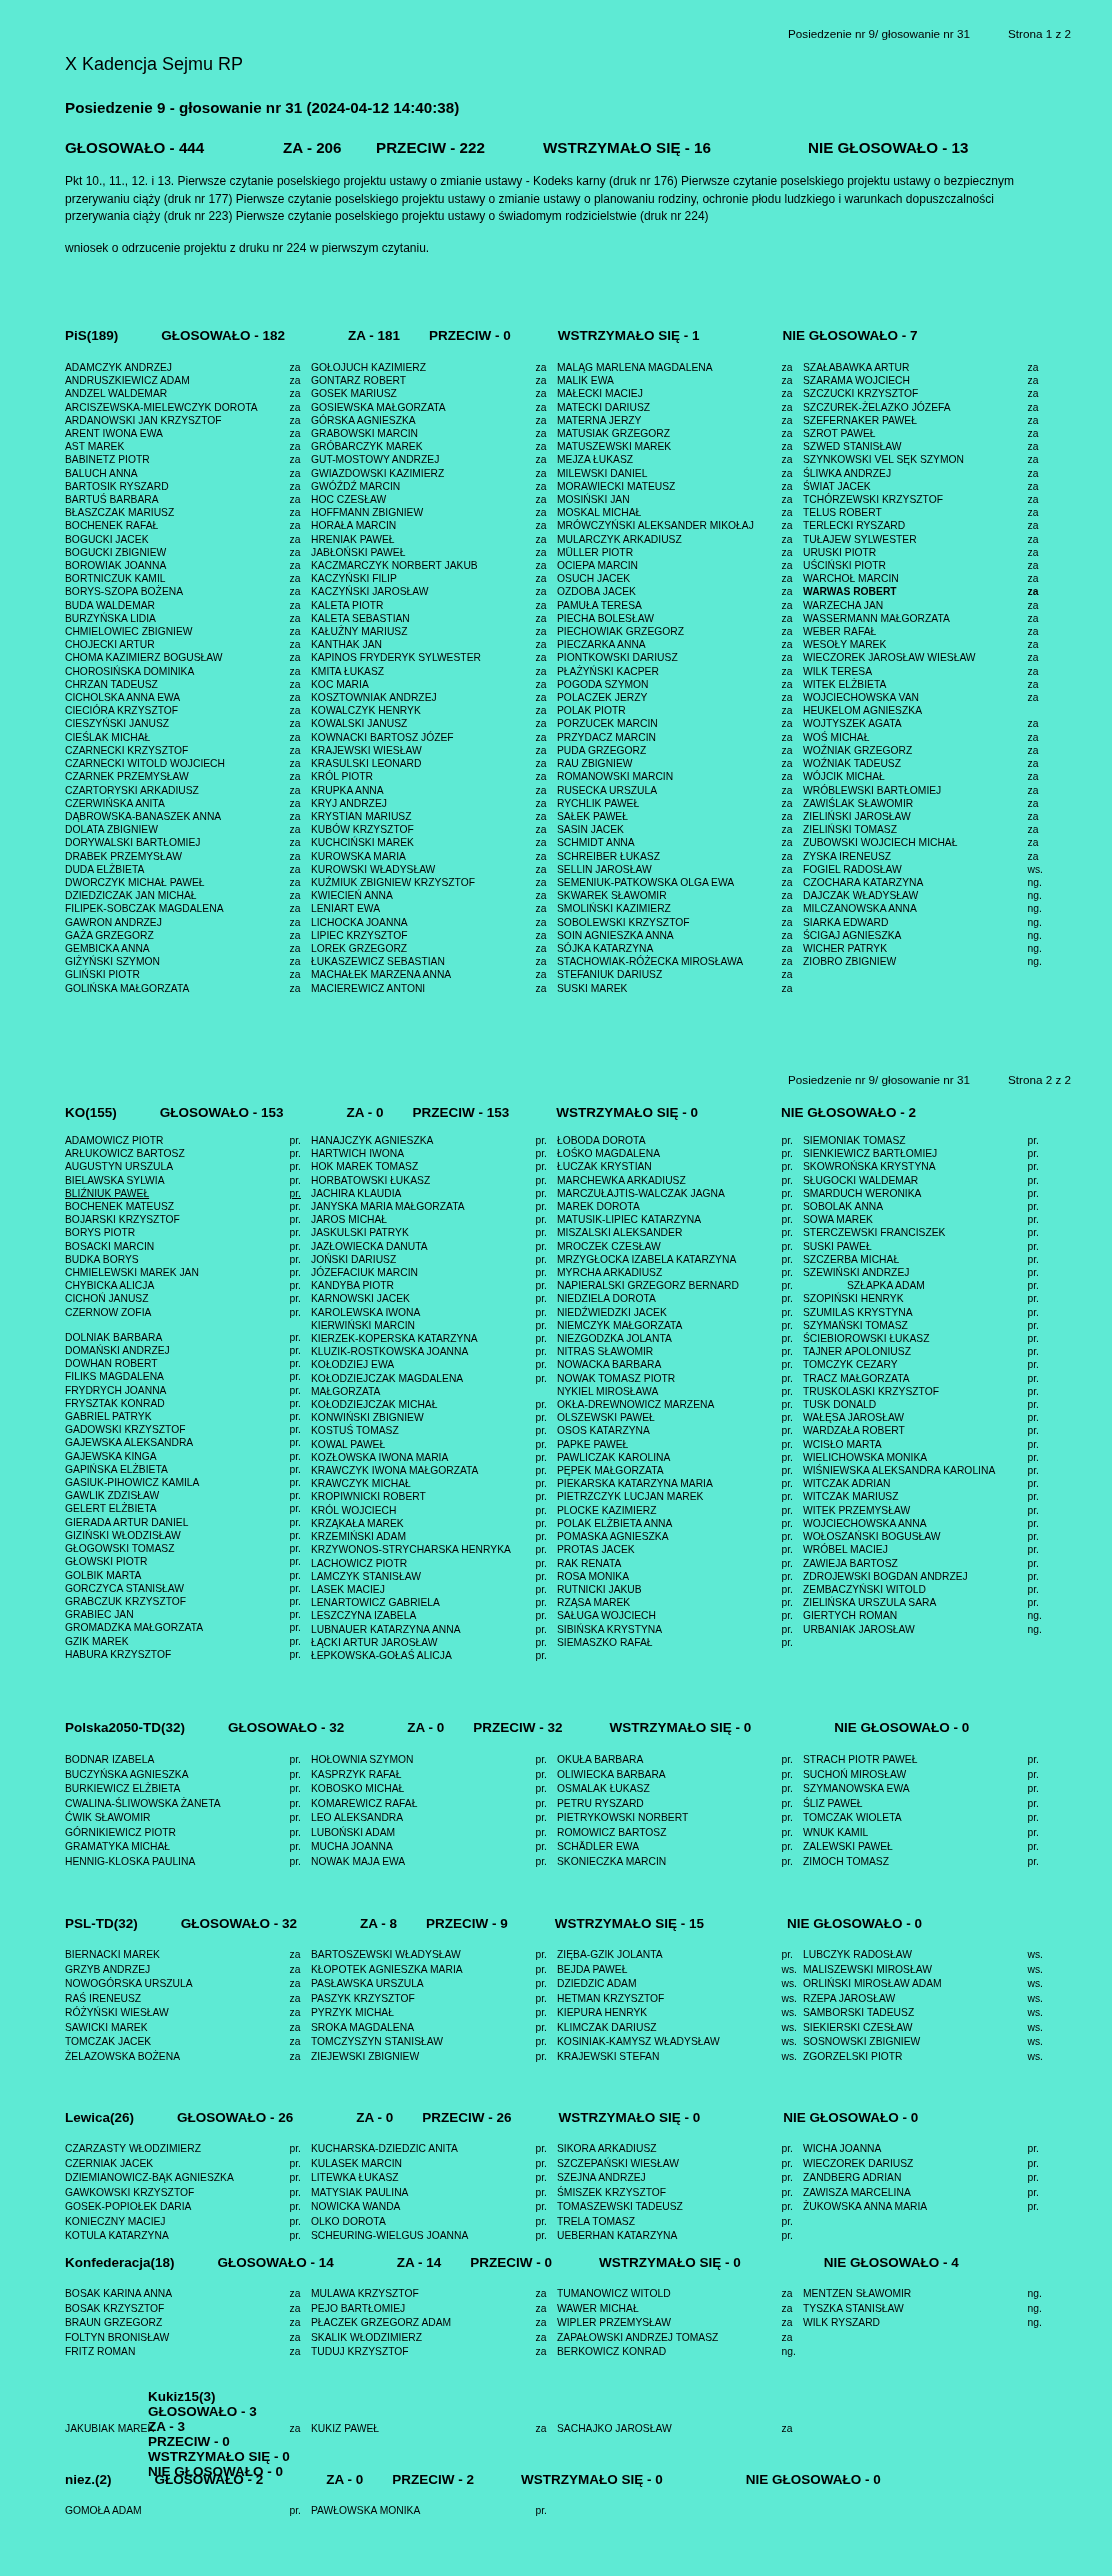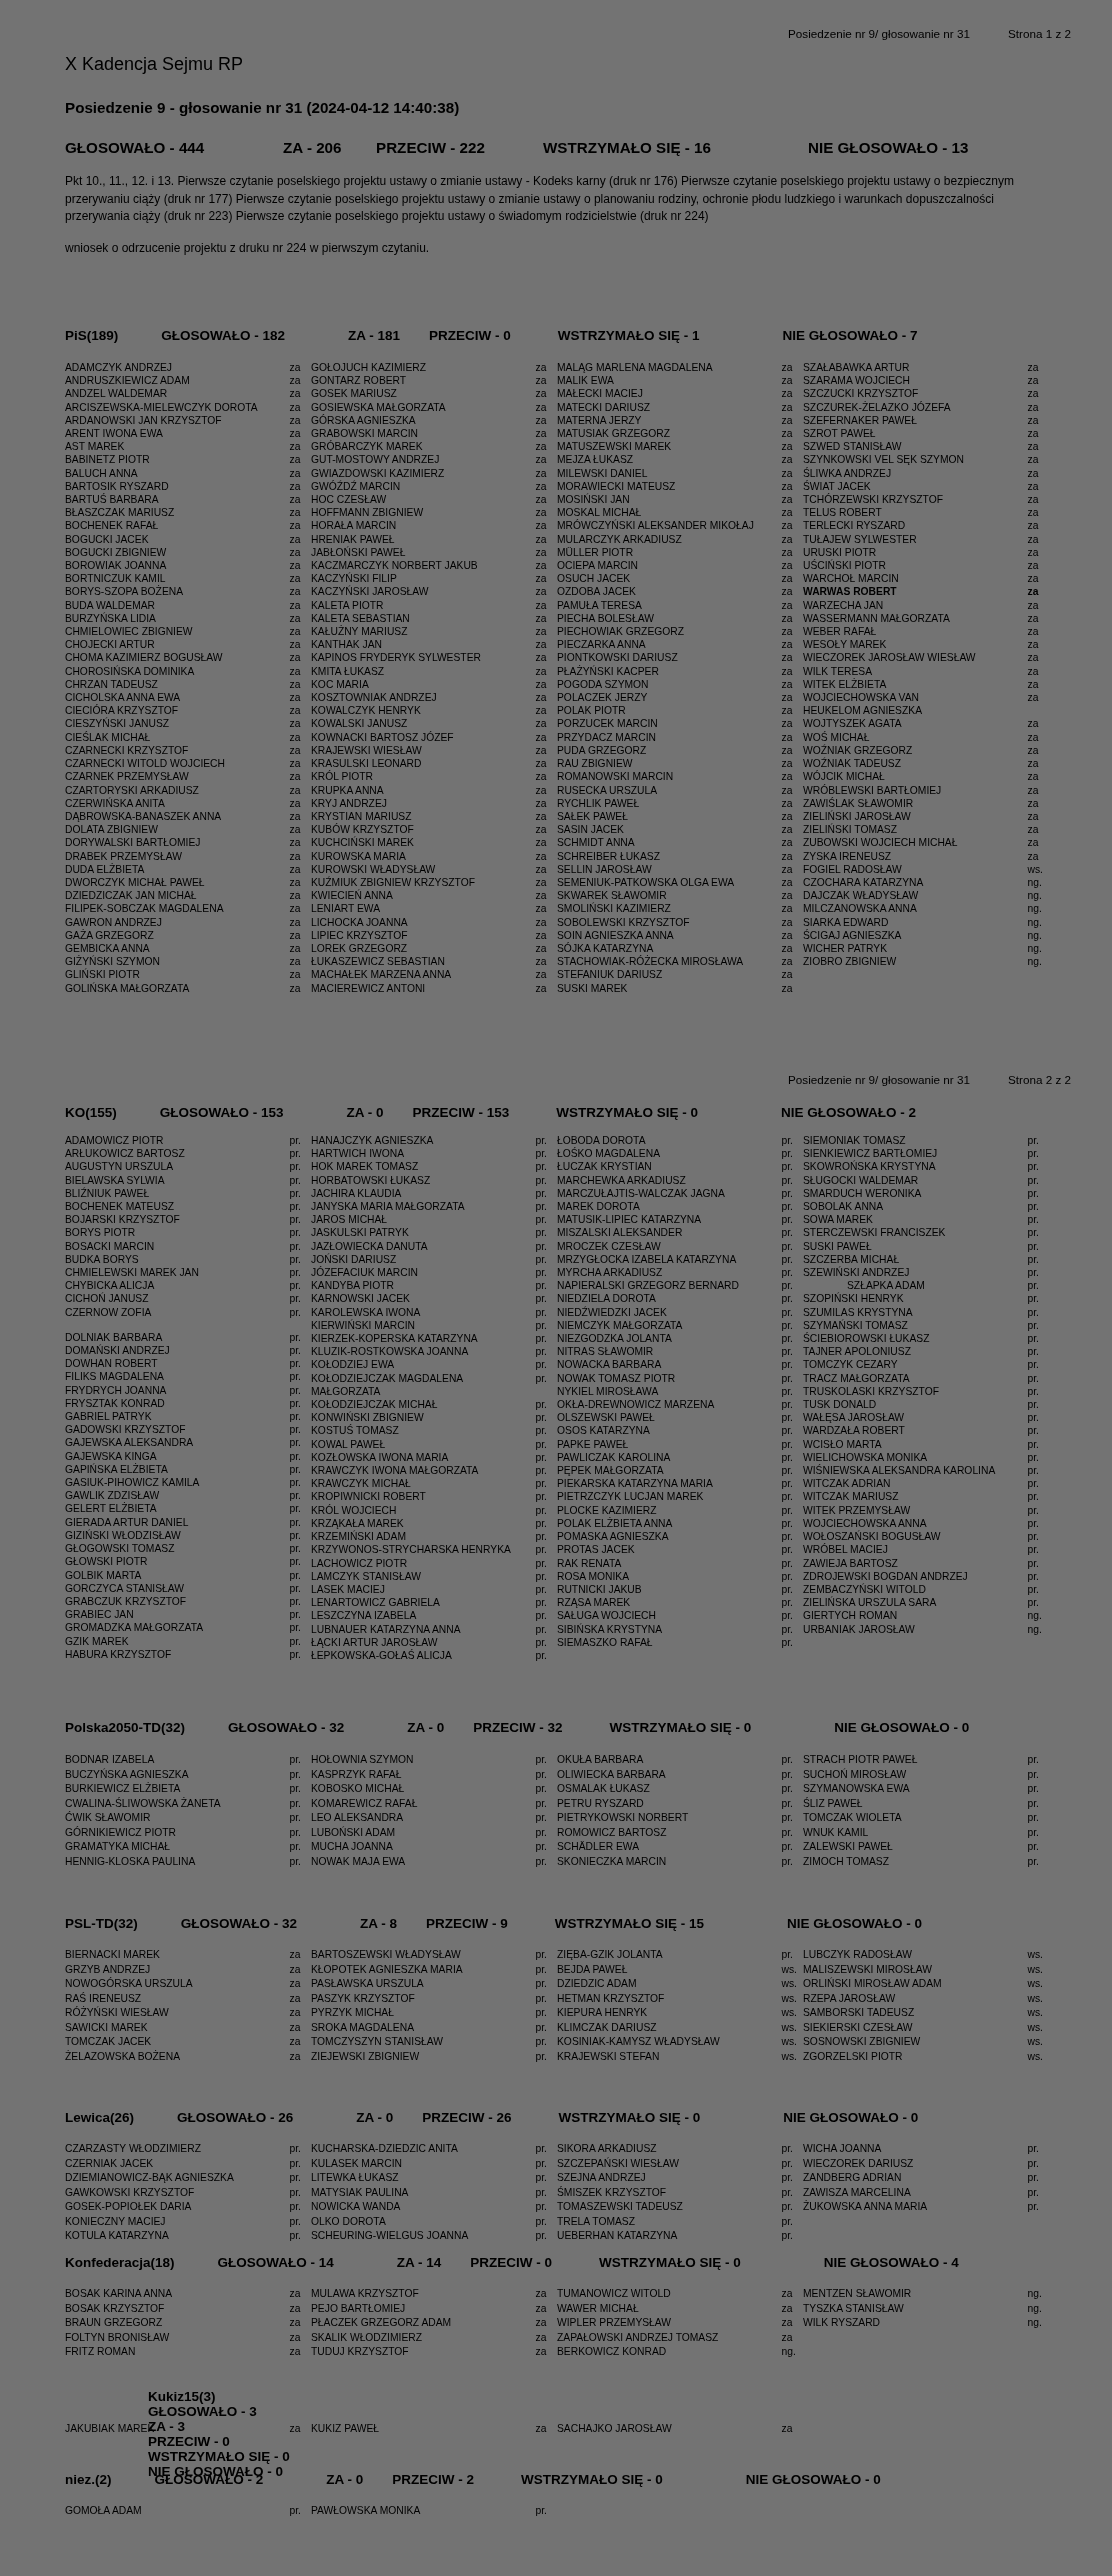--- a/index.html
+++ b/index.html
@@ -1,16 +1,16 @@
 <!DOCTYPE html>
 <html style="font-size:14.4px"><head>
 <meta charset="utf-8">
 <style>
   html,body{margin:0;padding:0;background:#ffffff;}
-  #page{position:relative;width:1112px;height:2576px;background:#737373;color:#000;
+  #page{position:relative;width:1112px;height:2576px;background:#5eead4;color:#000;
         font-family:"Liberation Sans", sans-serif;overflow:hidden;}
   .pgmark{position:absolute;right:41px;display:flex;gap:38px;font-size:11.7px;white-space:nowrap;}
   #kadencja{position:absolute;left:65px;top:54px;font-size:18px;}
   #title{position:absolute;left:65px;top:99px;font-size:15.2px;font-weight:bold;}
   #summary{position:absolute;left:0;top:139px;width:1112px;font-size:15.2px;font-weight:bold;height:20px;}
   #summary span{position:absolute;white-space:nowrap;}
   #sum-glos{left:65px;} #sum-za{left:283px;} #sum-prz{left:376px;} #sum-ws{left:543px;} #sum-ng{left:808px;}
   #desc{position:absolute;left:65px;top:173px;width:985px;font-size:12px;line-height:17.5px;}
   #motion{position:absolute;left:65px;top:241px;width:985px;font-size:12px;}
   .sec-h{position:absolute;left:65px;display:flex;align-items:baseline;font-size:13.5px;font-weight:bold;white-space:nowrap;}
@@ -845,21 +845,21 @@
             <span class="mvote">pr.</span>
           </div>
           <div class="mrow" style="line-height: 13.2px;">
             <span class="mname">AUGUSTYN URSZULA</span>
             <span class="mvote">pr.</span>
           </div>
           <div class="mrow" style="line-height: 13.2px;">
             <span class="mname">BIELAWSKA SYLWIA</span>
             <span class="mvote">pr.</span>
           </div>
-          <div class="mrow" style="line-height: 13.2px;">
+          <div class="mrow" style="line-height: 13.2px; text-decoration: underline;">
             <span class="mname">BLIŹNIUK PAWEŁ</span>
             <span class="mvote">pr.</span>
           </div>
           <div class="mrow" style="line-height: 13.2px;">
             <span class="mname">BOCHENEK MATEUSZ</span>
             <span class="mvote">pr.</span>
           </div>
           <div class="mrow" style="line-height: 13.2px;">
             <span class="mname">BOJARSKI KRZYSZTOF</span>
             <span class="mvote">pr.</span>

